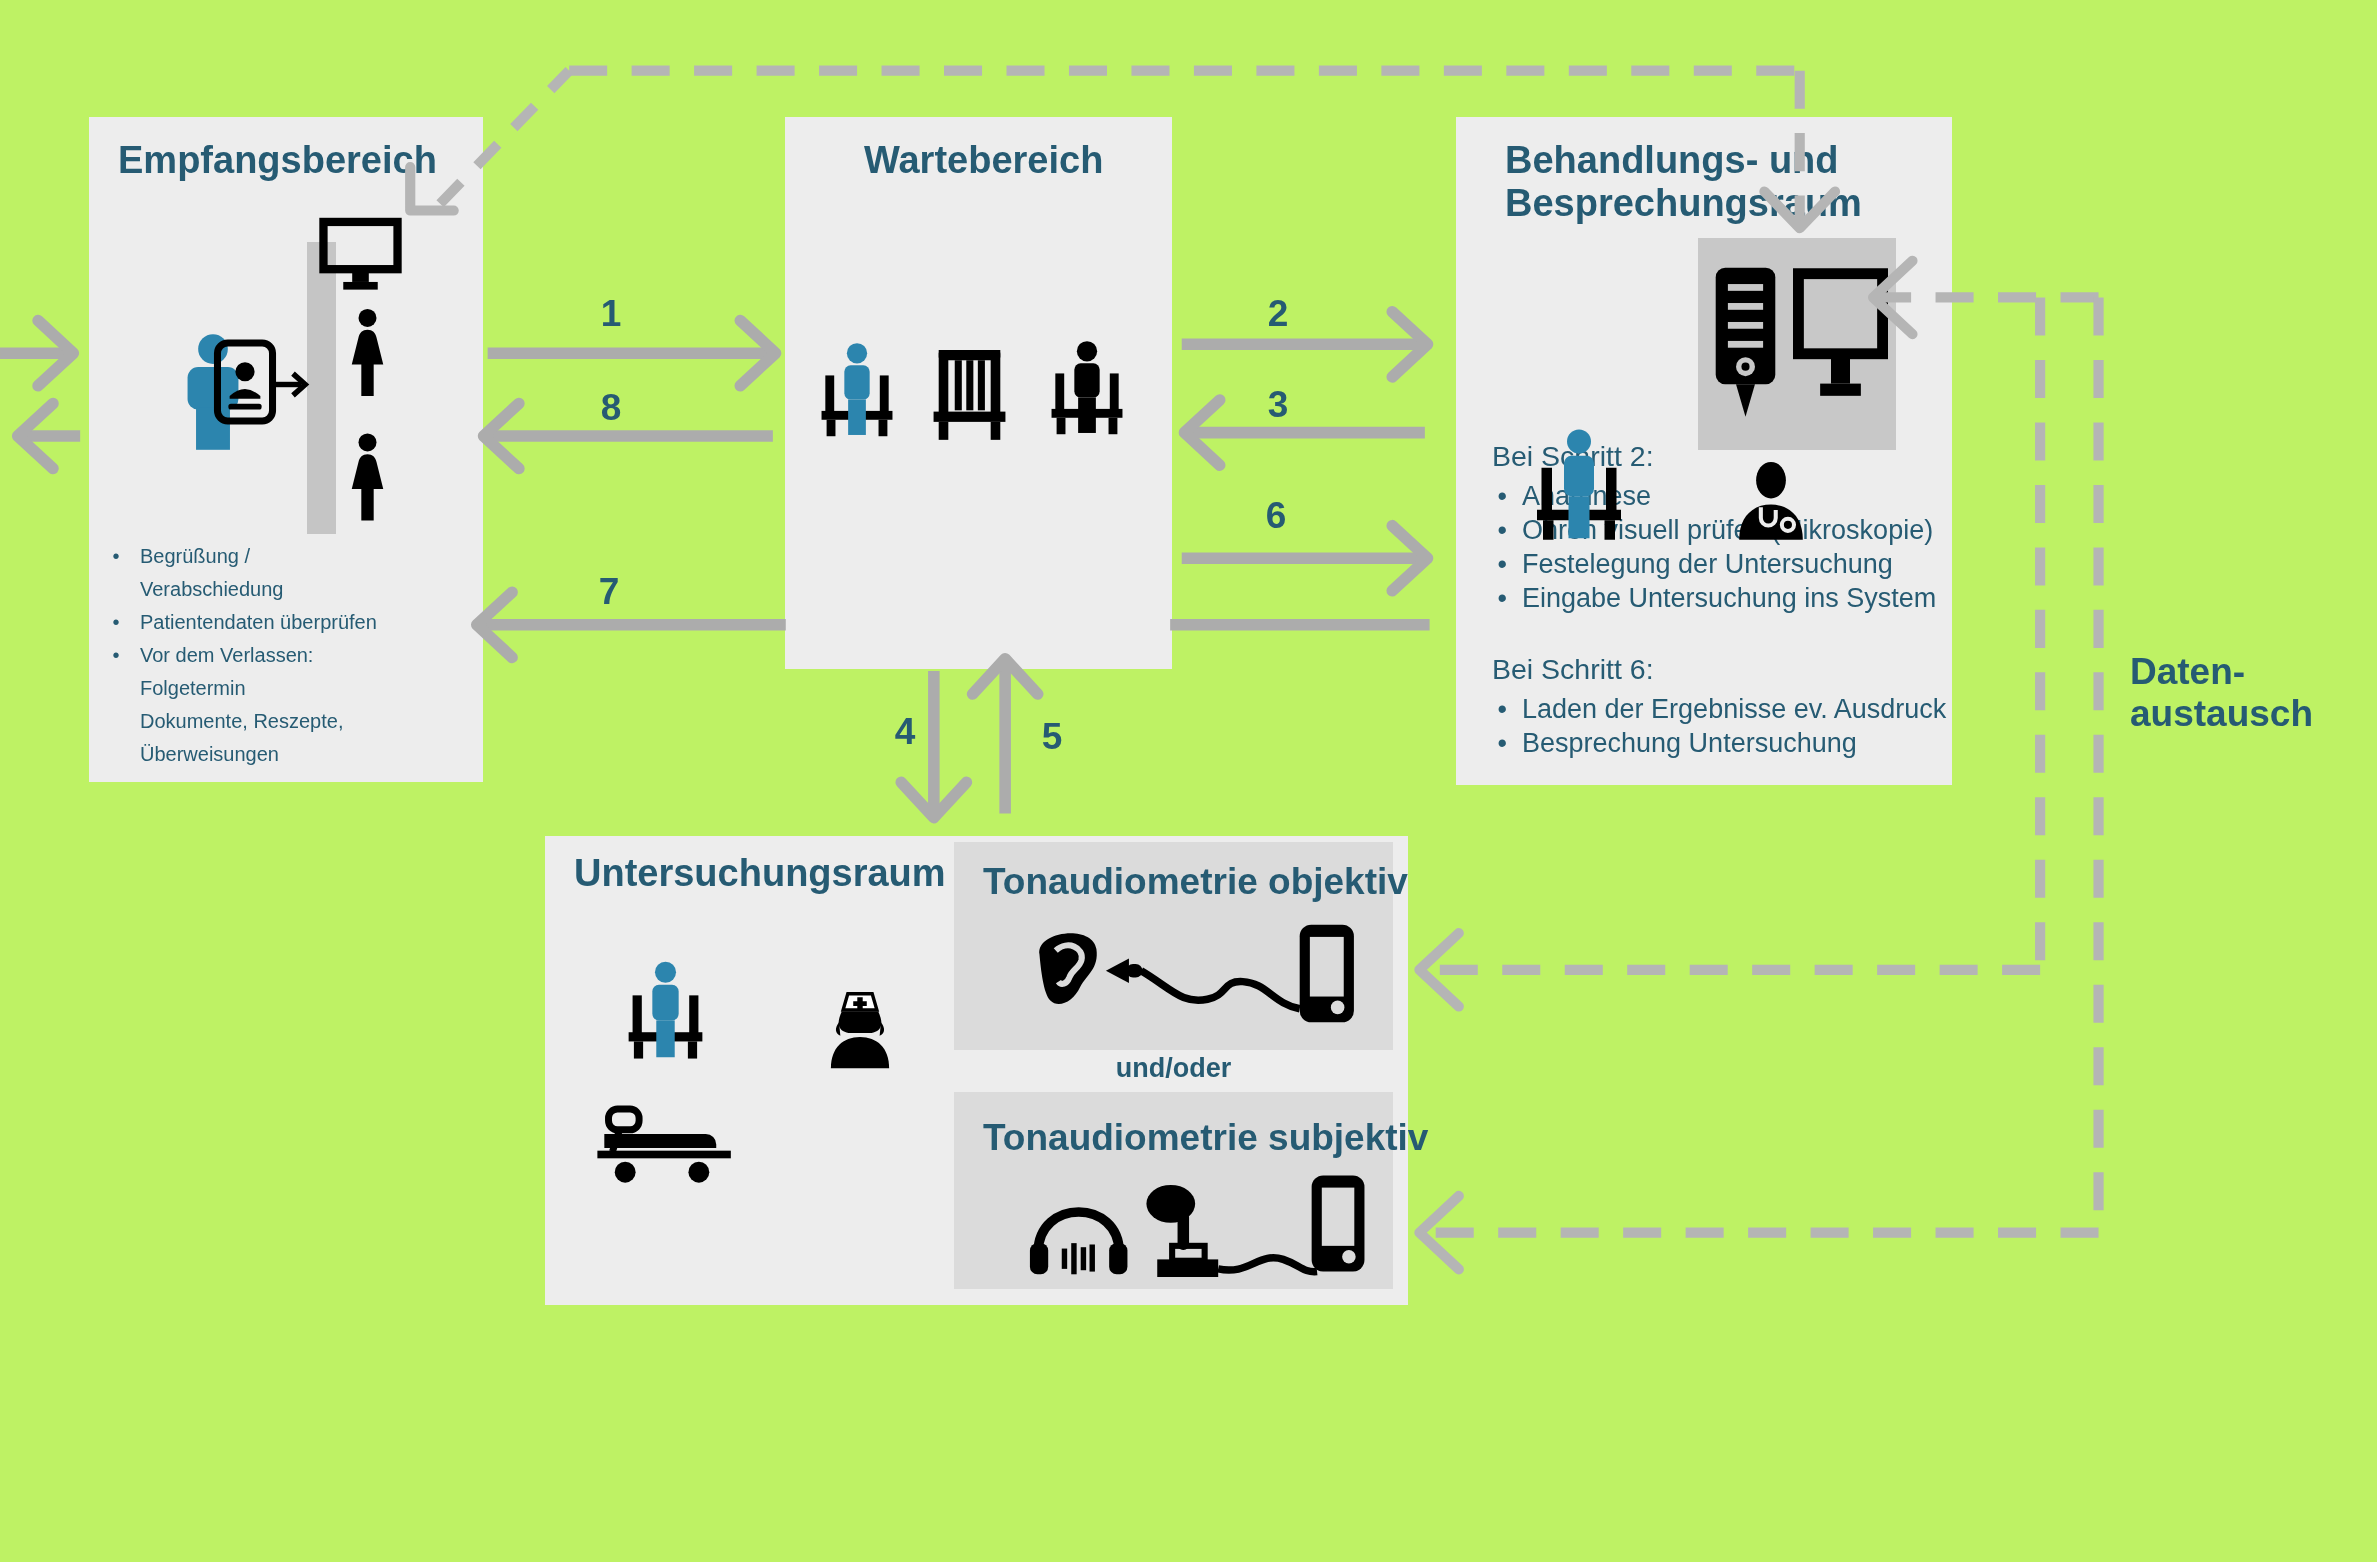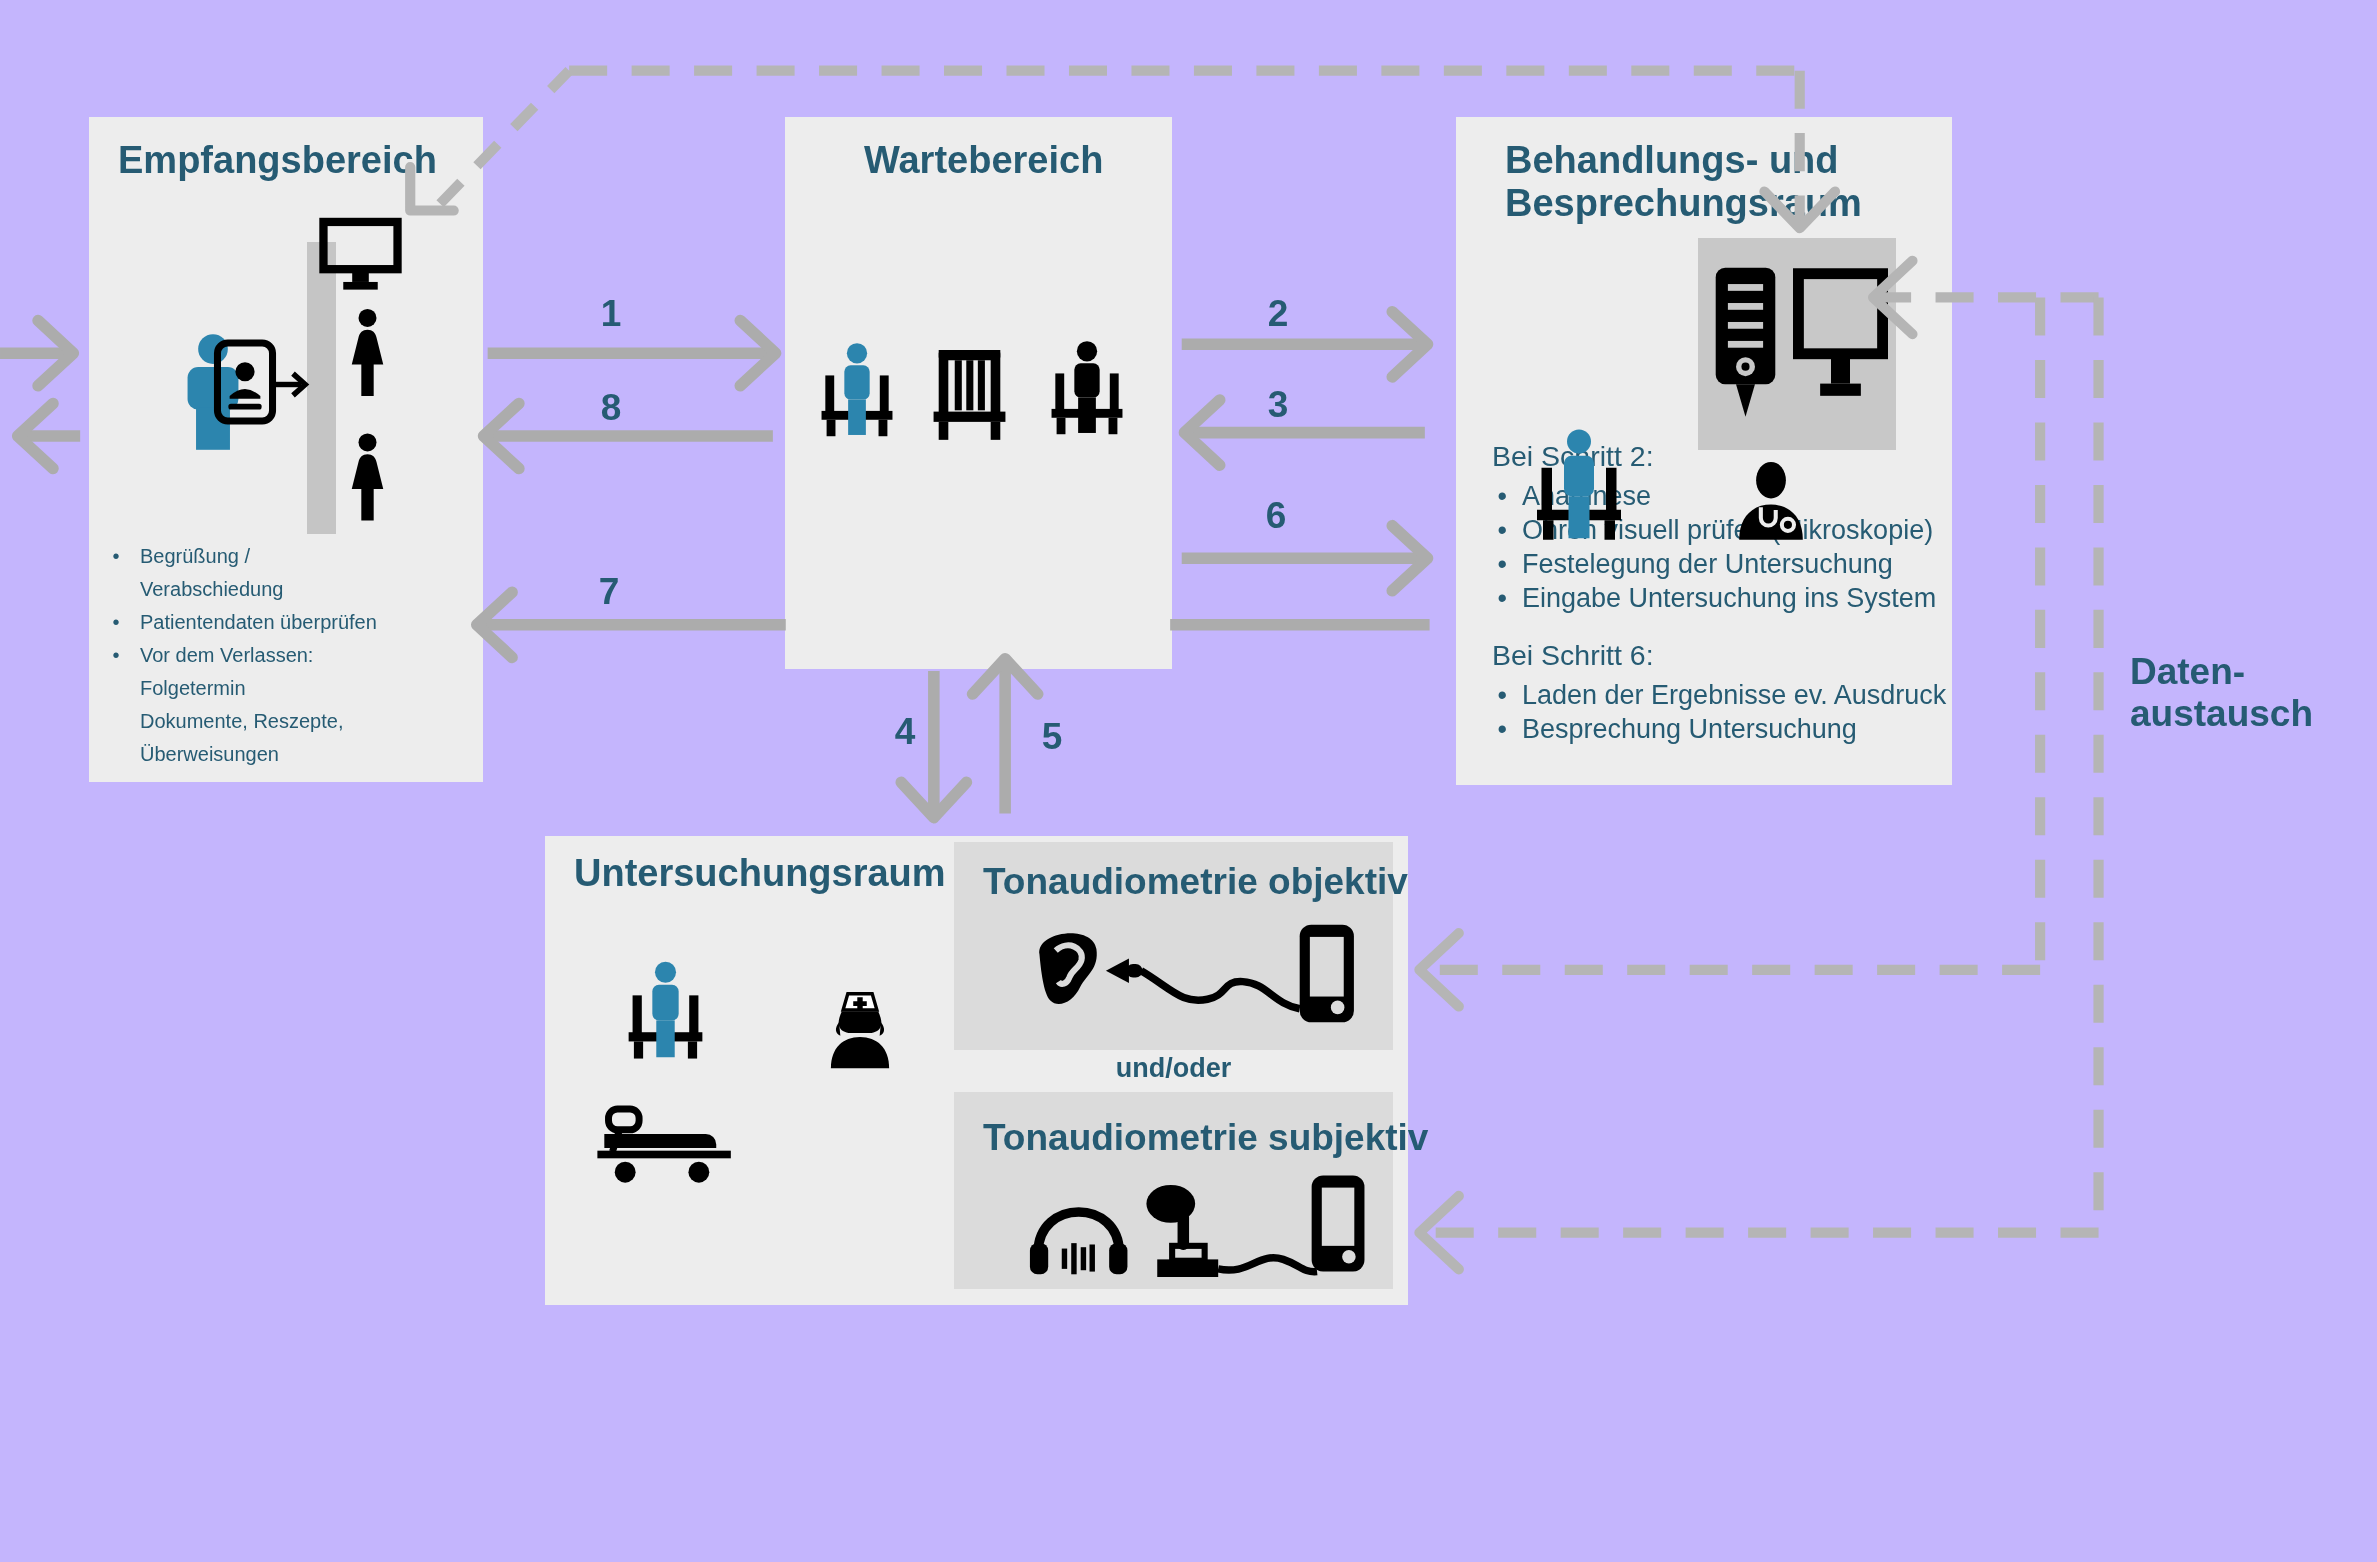--- a/index.html
+++ b/index.html
@@ -1,33 +1,33 @@
 <!DOCTYPE html>
 <html style="font-size:11px"><head>
 <meta charset="utf-8">
 <style>
   html,body{margin:0;padding:0;background:#ffffff;}
-  .stage{position:relative;width:2377px;height:1562px;background:#c4b5fd;overflow:hidden;
+  .stage{position:relative;width:2377px;height:1562px;background:#bef264;overflow:hidden;
          font-family:"Liberation Sans",sans-serif;}
   .room{position:absolute;background:#EDEDED;}
   .innerbox{position:absolute;background:#DBDBDB;}
   .panel{position:absolute;background:#C8C8C8;}
   .bar{position:absolute;background:#C5C5C5;}
   .room-title{position:absolute;color:#265B73;font-weight:700;font-size:38px;line-height:43px;white-space:pre-line;}
   .sub-label{position:absolute;color:#265B73;font-weight:700;font-size:37px;}
   .connector-label{position:absolute;color:#265B73;font-weight:700;font-size:27px;text-align:center;}
   .annotation{position:absolute;color:#265B73;font-weight:700;font-size:37px;line-height:42px;white-space:pre-line;}
   .step-num{position:absolute;color:#265B73;font-weight:600;font-size:37px;transform:translate(-50%,-50%);}
   .bullets{position:absolute;color:#265B73;}
   .bullet{position:relative;padding-left:33px;font-size:20px;line-height:33px;white-space:pre-line;}
   .bullet::before{content:"\2022";position:absolute;left:5.4px;top:0;}
   .blist{position:absolute;color:#265B73;}
   .blist .heading{font-size:28.5px;line-height:37px;margin-bottom:4.1px;}
   .blist .bullet{font-size:27px;line-height:34px;white-space:nowrap;padding-left:30px;}
-  .blist .heading.second{margin-top:22px;}
+  .blist .heading.second{margin-top:36px;}
   .icon{position:absolute;}
   .icon svg{width:100%;height:100%;display:block;}
   svg.overlay{position:absolute;left:0;top:0;width:2377px;height:1562px;pointer-events:none;}
 </style>
 </head>
 <body>
 
 <div class="stage">
 
   <div class="room" style="left:89px;top:117px;width:394px;height:665px;"></div>

